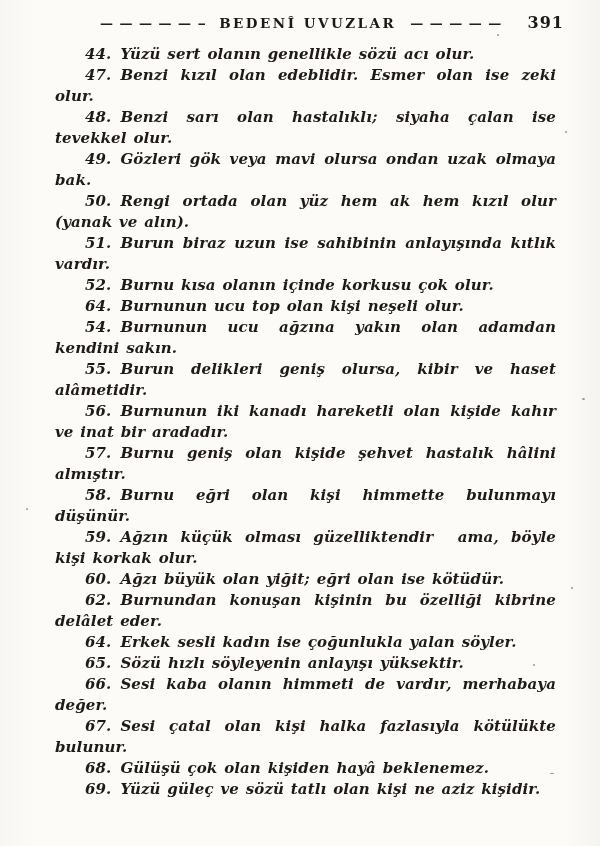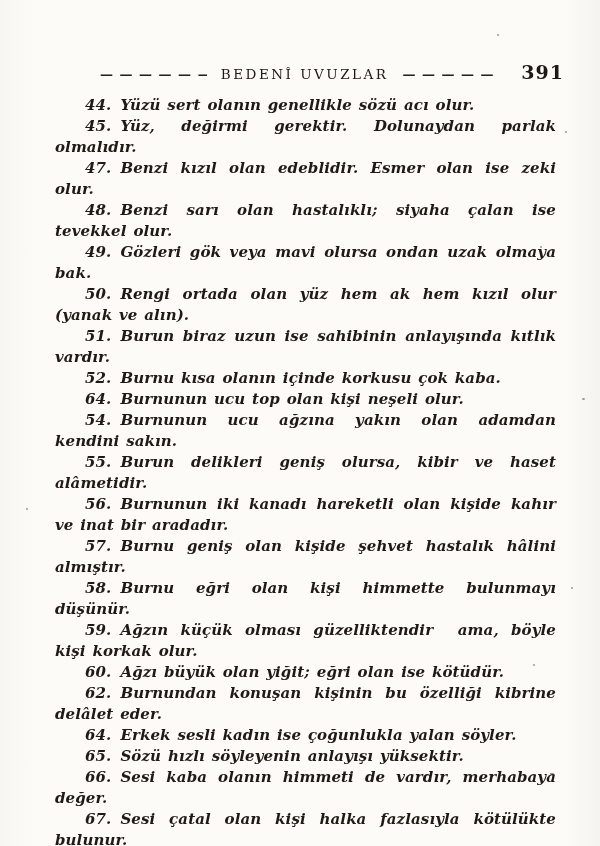--- a/index.html
+++ b/index.html
@@ -29,33 +29,32 @@
   .dashes {
     flex: 1 1 auto;
     overflow: hidden;
     font-weight: bold;
     font-size: 13px;
     letter-spacing: 1px;
     color: #23201c;
   }
   .dashes.right { text-align: right; }
   .title {
-    font-weight: normal;
+    font-weight: bold;
     font-size: 13.5px;
     letter-spacing: 2.5px;
     padding: 0 14px;
     color: #1d1915;
   }
   .pagenum {
     font-weight: bold;
-    font-size: 19px;
+    font-size: 16px;
     margin-left: 22px;
     letter-spacing: 1px;
     color: #1d1915;
-    margin-top: 48px;
   }
   .list {
     margin-top: 12px;
     padding: 0 44px 0 55px;
   }
   .item {
     margin: 0;
     font-style: italic;
     font-weight: bold;
     font-size: 15px;
@@ -92,27 +91,26 @@
 
   <div class="header">
     <span class="dashes left">— — — — — — — — — — —</span>
     <span class="title">BEDENÎ  UVUZLAR</span>
     <span class="dashes right">— — — — — — — — — —</span>
     <span class="pagenum">391</span>
   </div>
 
   <div class="list" id="item-list">
       <p class="item"><span class="num">44.</span><span class="txt">Yüzü sert olanın genellikle sözü acı olur.</span></p>
-      <p class="item"><span class="num">45.</span><span class="txt">Yüz, değirmi gerektir. Dolunaydan parlak olmalıdır.</span></p>
       <p class="item"><span class="num">47.</span><span class="txt">Benzi kızıl olan edeblidir. Esmer olan ise zeki olur.</span></p>
       <p class="item"><span class="num">48.</span><span class="txt">Benzi sarı olan hastalıklı; siyaha çalan ise tevekkel olur.</span></p>
       <p class="item"><span class="num">49.</span><span class="txt">Gözleri gök veya mavi olursa ondan uzak olmaya bak.</span></p>
       <p class="item"><span class="num">50.</span><span class="txt">Rengi ortada olan yüz hem ak hem kızıl olur (yanak ve alın).</span></p>
       <p class="item"><span class="num">51.</span><span class="txt">Burun biraz uzun ise sahibinin anlayışında kıtlık vardır.</span></p>
-      <p class="item"><span class="num">52.</span><span class="txt">Burnu kısa olanın içinde korkusu çok kaba.</span></p>
+      <p class="item"><span class="num">52.</span><span class="txt">Burnu kısa olanın içinde korkusu çok olur.</span></p>
       <p class="item"><span class="num">64.</span><span class="txt">Burnunun ucu top olan kişi neşeli olur.</span></p>
       <p class="item"><span class="num">54.</span><span class="txt">Burnunun ucu ağzına yakın olan adamdan kendini sakın.</span></p>
       <p class="item"><span class="num">55.</span><span class="txt">Burun delikleri geniş olursa, kibir ve haset alâmetidir.</span></p>
       <p class="item"><span class="num">56.</span><span class="txt">Burnunun iki kanadı hareketli olan kişide kahır ve inat bir aradadır.</span></p>
       <p class="item"><span class="num">57.</span><span class="txt">Burnu geniş olan kişide şehvet hastalık hâlini almıştır.</span></p>
       <p class="item"><span class="num">58.</span><span class="txt">Burnu eğri olan kişi himmette bulunmayı düşünür.</span></p>
       <p class="item"><span class="num">59.</span><span class="txt">Ağzın küçük olması güzelliktendir&nbsp; ama, böyle kişi korkak olur.</span></p>
       <p class="item"><span class="num">60.</span><span class="txt">Ağzı büyük olan yiğit; eğri olan ise kötüdür.</span></p>
       <p class="item"><span class="num">62.</span><span class="txt">Burnundan konuşan kişinin bu özelliği kibrine delâlet eder.</span></p>
       <p class="item"><span class="num">64.</span><span class="txt">Erkek sesli kadın ise çoğunlukla yalan söyler.</span></p>

